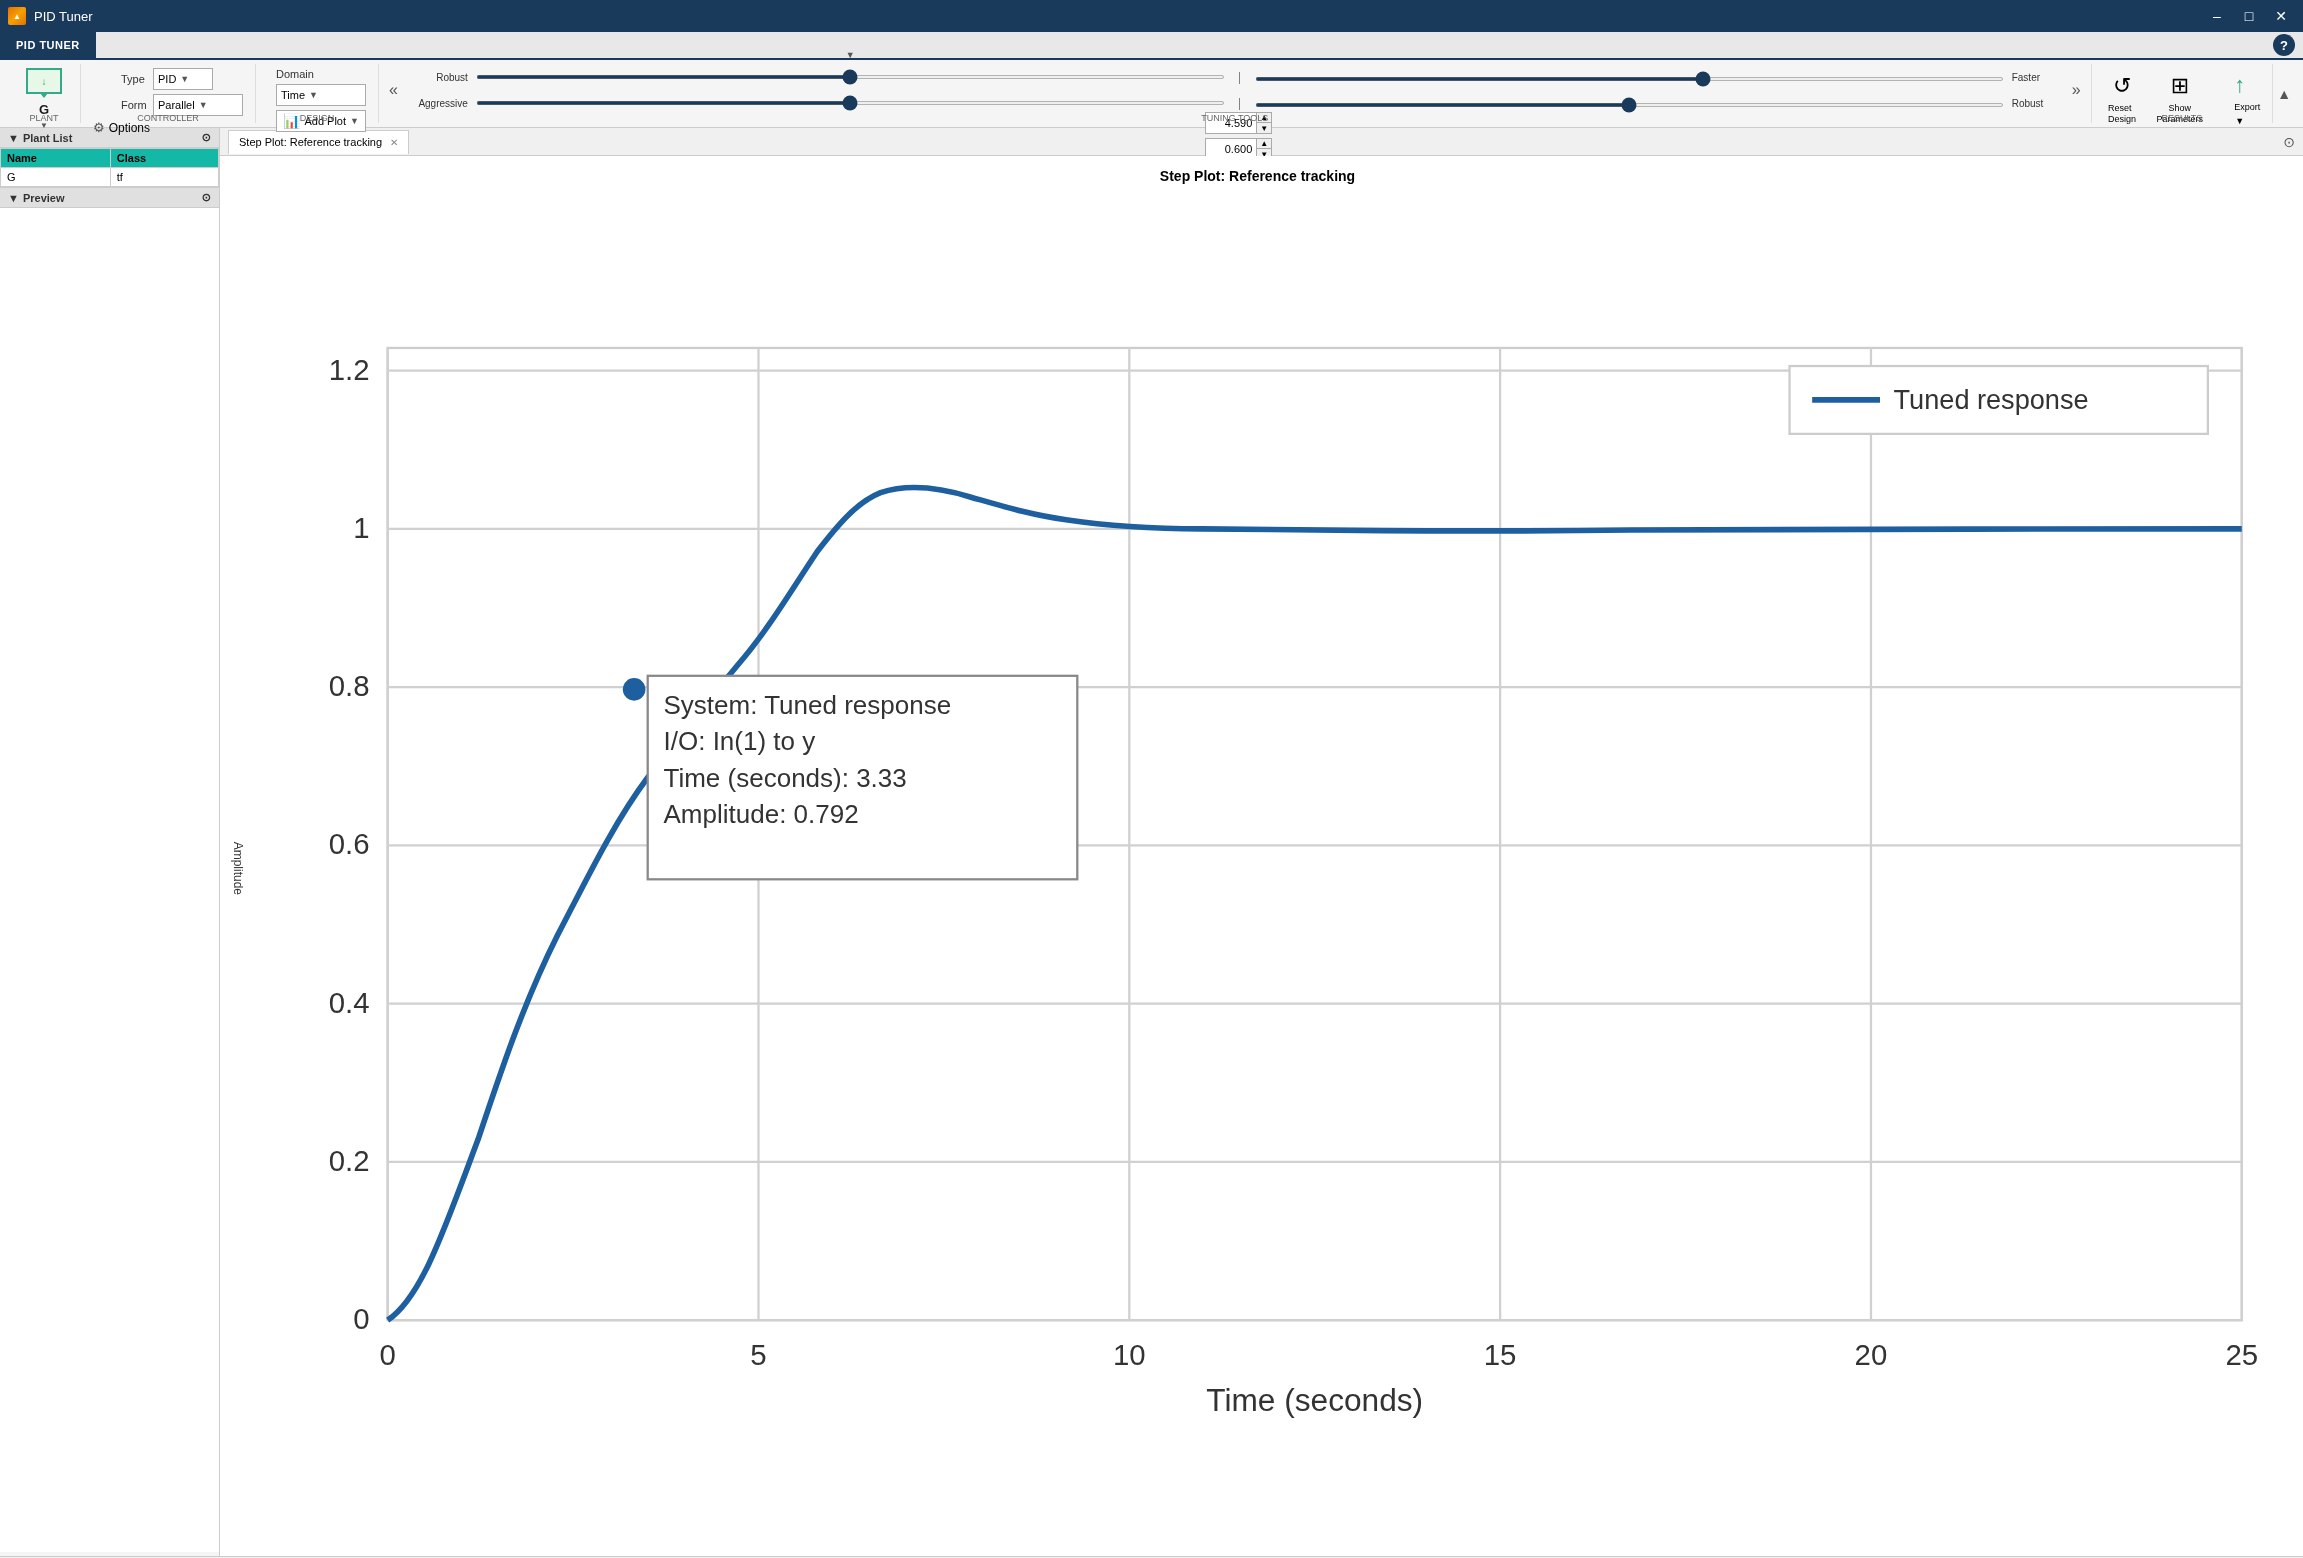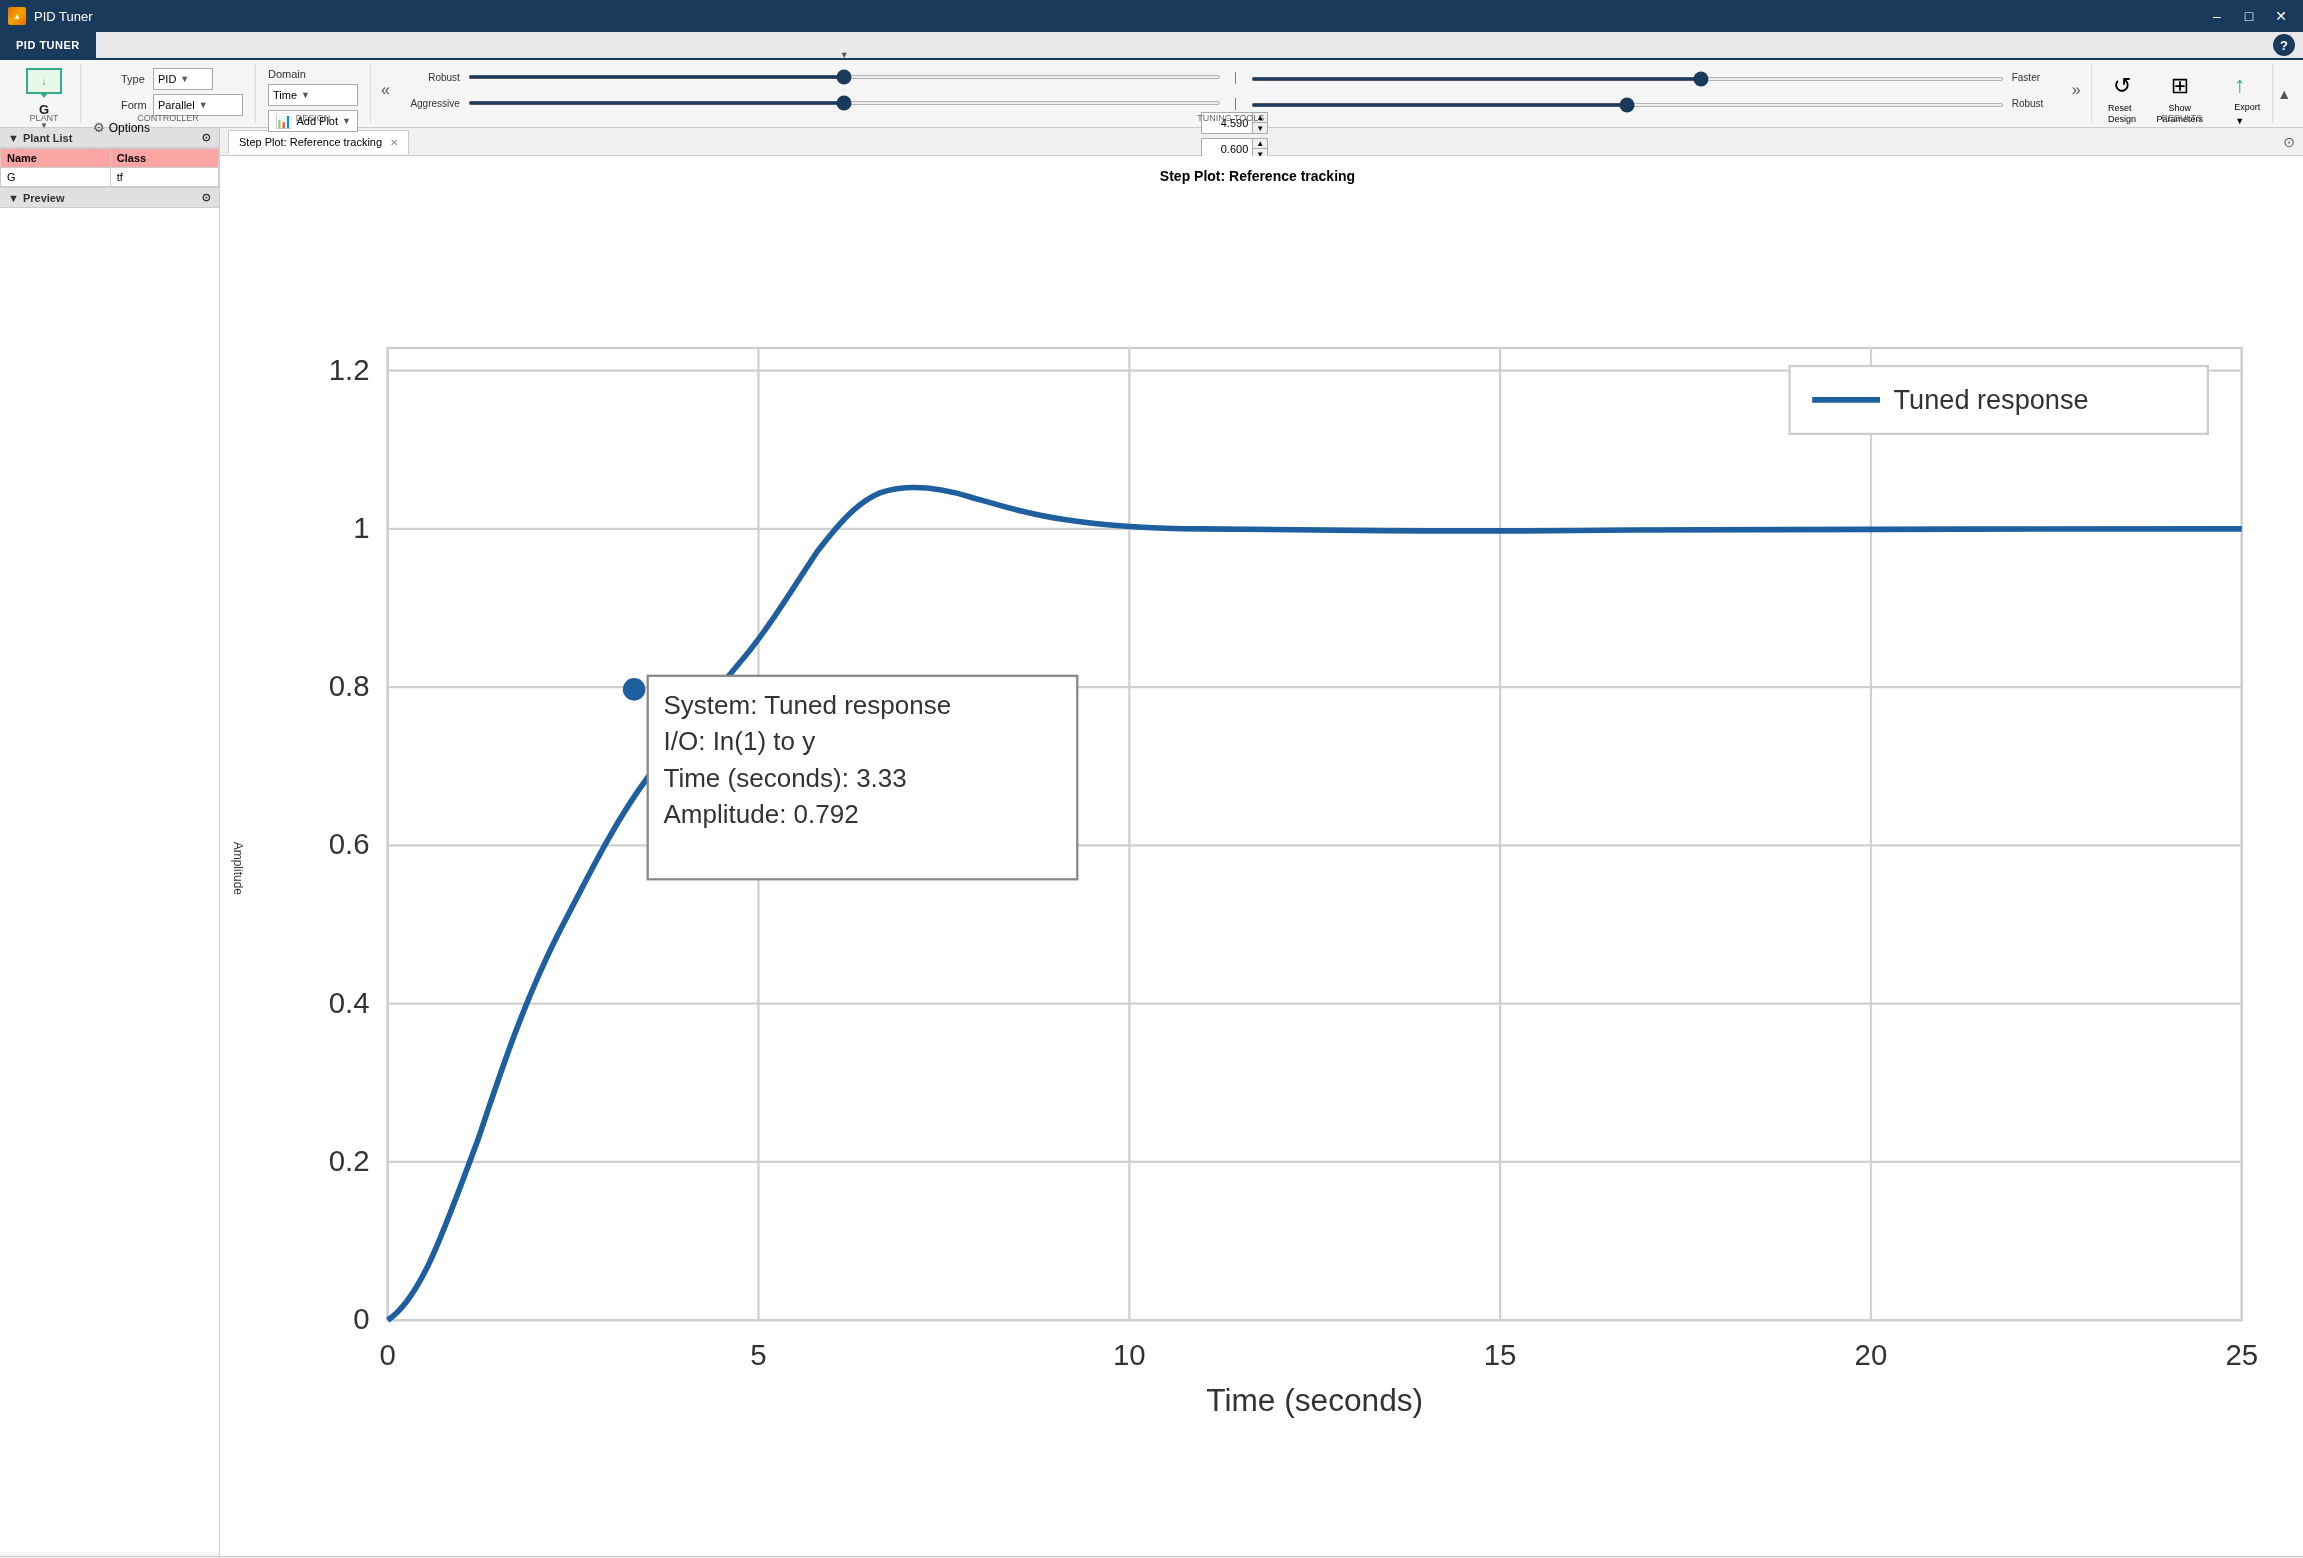--- a/index.html
+++ b/index.html
@@ -64,21 +64,21 @@
     .ctrl-dropdown {
       height: 22px; border: 1px solid #aaa; background: white;
       font-size: 11px; padding: 0 4px; cursor: pointer;
       display: flex; align-items: center; gap: 4px; min-width: 90px;
     }
     .ctrl-arrow { font-size: 9px; color: #555; }
     .options-row { display: flex; align-items: center; gap: 4px; cursor: pointer; }
     .gear-icon { font-size: 13px; color: #555; }
 
     
-    .design-group { display: flex; flex-direction: column; gap: 4px; }
+    .design-group { display: flex; flex-direction: column; gap: 4px; margin-left: 8px; }
     .domain-label { font-size: 11px; color: #333; }
     .domain-select {
       height: 22px; border: 1px solid #aaa; background: white;
       font-size: 11px; padding: 0 4px; min-width: 70px;
       display: flex; align-items: center; gap: 4px; cursor: pointer;
     }
     .add-plot-btn {
       height: 22px; border: 1px solid #aaa; background: white;
       font-size: 11px; padding: 0 6px; cursor: pointer;
       display: flex; align-items: center; gap: 4px;
@@ -121,21 +121,21 @@
       border-right: 1px solid #ccc; display: flex; flex-direction: column;
     }
     .panel-header {
       display: flex; align-items: center; justify-content: space-between;
       background: #e0e0e0; border-bottom: 1px solid #ccc; padding: 3px 8px;
       font-size: 11px; font-weight: 600; color: #333;
     }
 
     .plant-list-table { width: 100%; border-collapse: collapse; }
     .plant-list-table th {
-      background: #fca5a5; border: 1px solid #ccc; padding: 3px 6px;
+      background: #14b8a6; border: 1px solid #ccc; padding: 3px 6px;
       font-size: 11px; font-weight: 600; text-align: left; margin-top: 24px;
     }
     .plant-list-table td {
       border: 1px solid #ccc; padding: 3px 6px; font-size: 11px; background: white;
     }
 
     .preview-panel {
       flex: 1; border-top: 1px solid #ccc;
     }
     .preview-header {

